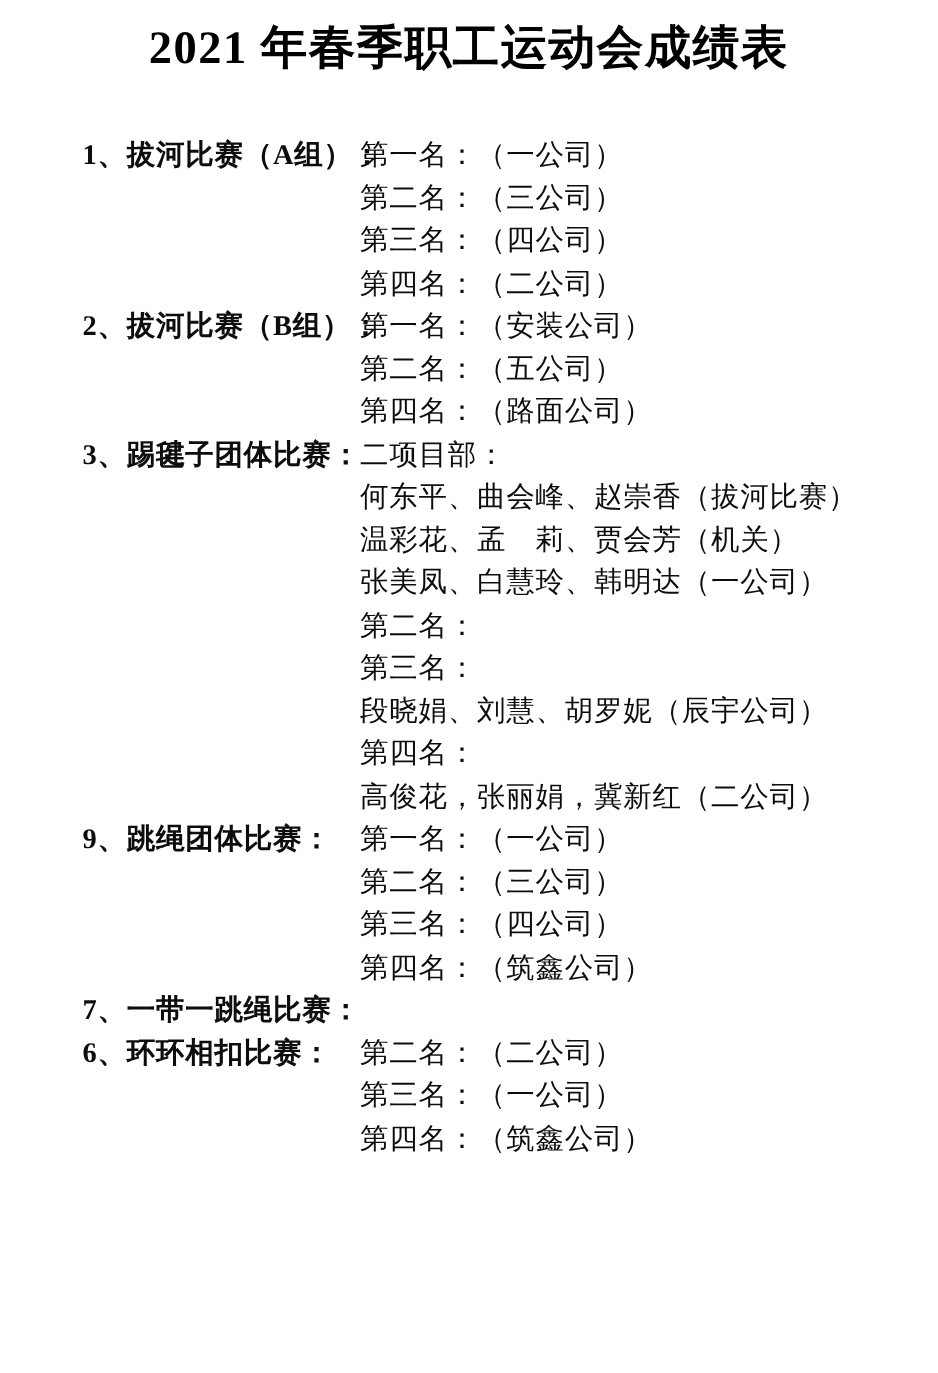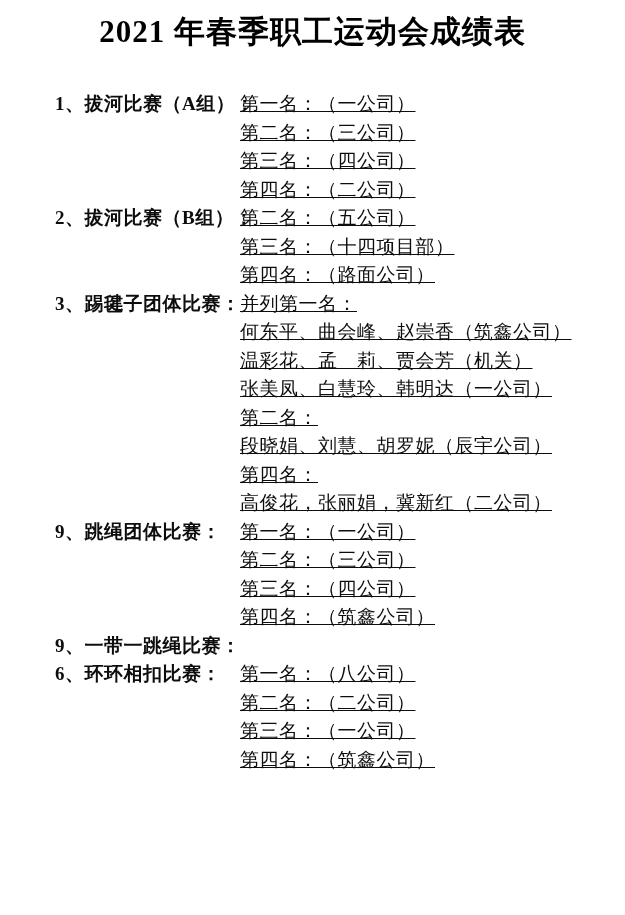--- a/index.html
+++ b/index.html
@@ -48,21 +48,20 @@
     letter-spacing: 0.5px;
     white-space: nowrap;
     color: #0d0d0d;
   }
   .section .results {
     flex: 1 1 auto;
     font-size: 19px;
     line-height: 28.5px;
     letter-spacing: 0.5px;
     color: #0d0d0d;
-    text-decoration: underline;
   }
   .section .results .line {
     white-space: nowrap;
   }
 </style>
 </head>
 <body>
 
 <main class="page">
   <h1 class="doc-title">2021 年春季职工运动会成绩表</h1>
@@ -73,57 +72,57 @@
           <div class="line">第一名：（一公司）</div>
           <div class="line">第二名：（三公司）</div>
           <div class="line">第三名：（四公司）</div>
           <div class="line">第四名：（二公司）</div>
         </div>
   </section>
 
   <section class="section">
     <div class="label">2、拔河比赛（B组）：</div>
     <div class="results">
+          <div class="line">第一名：（安装公司）</div>
           <div class="line">第二名：（五公司）</div>
-          <div class="line">第三名：（十四项目部）</div>
           <div class="line">第四名：（路面公司）</div>
         </div>
   </section>
 
   <section class="section">
     <div class="label">3、踢毽子团体比赛：</div>
     <div class="results">
-          <div class="line">并列第一名：</div>
-          <div class="line">何东平、曲会峰、赵崇香（筑鑫公司）</div>
+          <div class="line">二项目部：</div>
+          <div class="line">何东平、曲会峰、赵崇香（拔河比赛）</div>
           <div class="line">温彩花、孟　莉、贾会芳（机关）</div>
           <div class="line">张美凤、白慧玲、韩明达（一公司）</div>
           <div class="line">第二名：</div>
+          <div class="line">第三名：</div>
           <div class="line">段晓娟、刘慧、胡罗妮（辰宇公司）</div>
           <div class="line">第四名：</div>
           <div class="line">高俊花，张丽娟，冀新红（二公司）</div>
         </div>
   </section>
 
   <section class="section">
     <div class="label">9、跳绳团体比赛：</div>
     <div class="results">
           <div class="line">第一名：（一公司）</div>
           <div class="line">第二名：（三公司）</div>
           <div class="line">第三名：（四公司）</div>
           <div class="line">第四名：（筑鑫公司）</div>
         </div>
   </section>
 
   <section class="section">
-    <div class="label">9、一带一跳绳比赛：</div>
+    <div class="label">7、一带一跳绳比赛：</div>
   </section>
 
   <section class="section">
     <div class="label">6、环环相扣比赛：</div>
     <div class="results">
-          <div class="line">第一名：（八公司）</div>
           <div class="line">第二名：（二公司）</div>
           <div class="line">第三名：（一公司）</div>
           <div class="line">第四名：（筑鑫公司）</div>
         </div>
   </section>
 </div>
 </main>
 
 </body></html>

